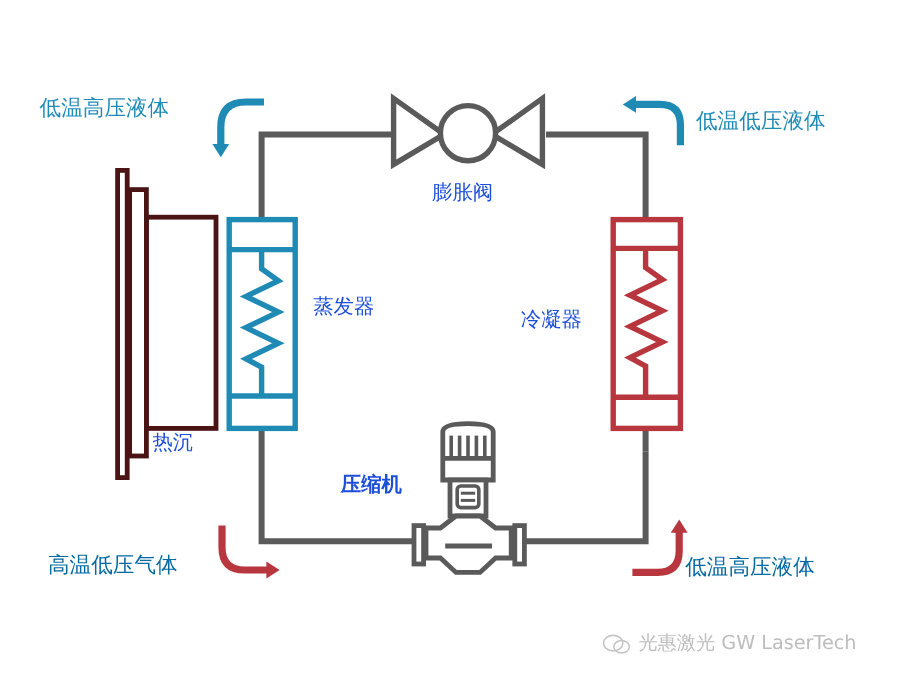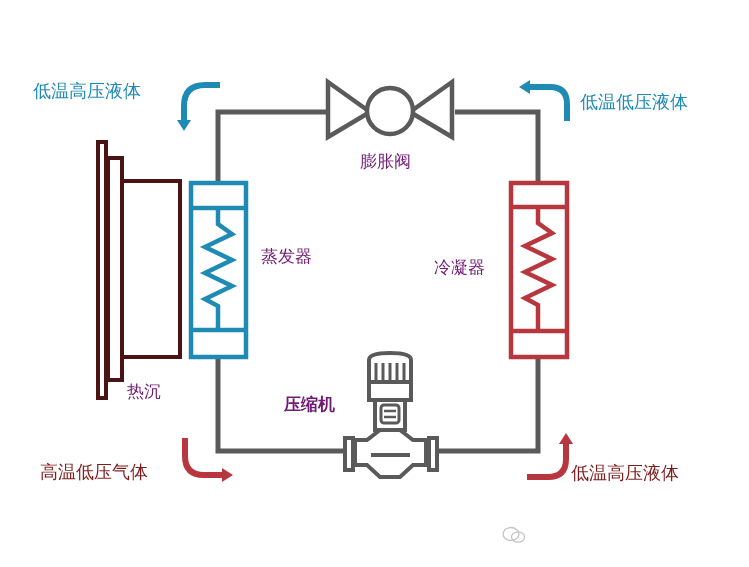--- a/index.html
+++ b/index.html
@@ -1,22 +1,22 @@
 <!DOCTYPE html>
 <html><head>
   <meta charset="utf-8">
   <style>
     html, body { margin: 0; padding: 0; background: #ffffff; }
     body { width: 749px; height: 567px; position: relative; overflow: hidden;
            font-family: "DejaVu Sans", "Liberation Sans", sans-serif; }
     #diagram { position: absolute; left: 0; top: 0; }
     .lbl { position: absolute; white-space: nowrap; line-height: 1; }
     .lbl-blue { color: #1f8bb5; font-size: 18px; }
-    .lbl-red  { color: #7f1d1d; font-size: 18px; }
-    .lbl-gray { color: #701a75; font-size: 17px; }
+    .lbl-red  { color: #0369a1; font-size: 18px; }
+    .lbl-gray { color: #1d4ed8; font-size: 17px; }
     .watermark { position: absolute; left: 502px; top: 526px; color: #bdbdbd;
                  font-size: 16px; white-space: nowrap; display: flex; align-items: center; gap: 6px; }
     .watermark svg { display: block; }
   </style>
 </head>
 <body>
 
 <svg id="diagram" width="749" height="567" viewBox="0 0 749 567" xmlns="http://www.w3.org/2000/svg">
 
   <g fill="none" stroke="#5a5a5a" stroke-width="5">
@@ -97,20 +97,21 @@
 
 <div class="lbl lbl-blue" style="left:33px; top:82px;">低温高压液体</div>
 <div class="lbl lbl-blue" style="left:580px; top:93px;">低温低压液体</div>
 <div class="lbl lbl-red" style="left:40px; top:463px;">高温低压气体</div>
 <div class="lbl lbl-red" style="left:571px; top:464px;">低温高压液体</div>
 
 <div class="lbl lbl-gray" style="left:360px; top:153px;">膨胀阀</div>
 <div class="lbl lbl-gray" style="left:261px; top:248px;">蒸发器</div>
 <div class="lbl lbl-gray" style="left:434px; top:259px;text-align:center;">冷凝器</div>
 <div class="lbl lbl-gray" style="left:284px; top:396px;font-weight:bold;">压缩机</div>
-<div class="lbl lbl-gray" style="left:127px; top:383px;">热沉</div>
+<div class="lbl lbl-gray" style="left:127px; top:361px;">热沉</div>
 
 <div class="watermark">
   <svg width="24" height="18" viewBox="0 0 24 18">
     <ellipse cx="9" cy="8" rx="8" ry="6.5" fill="none" stroke="#c4c4c4" stroke-width="1.3"></ellipse>
     <ellipse cx="16" cy="11" rx="6.5" ry="5.2" fill="none" stroke="#c4c4c4" stroke-width="1.3"></ellipse>
   </svg>
+  <span>光惠激光 GW LaserTech</span>
 </div>
 
 </body></html>

